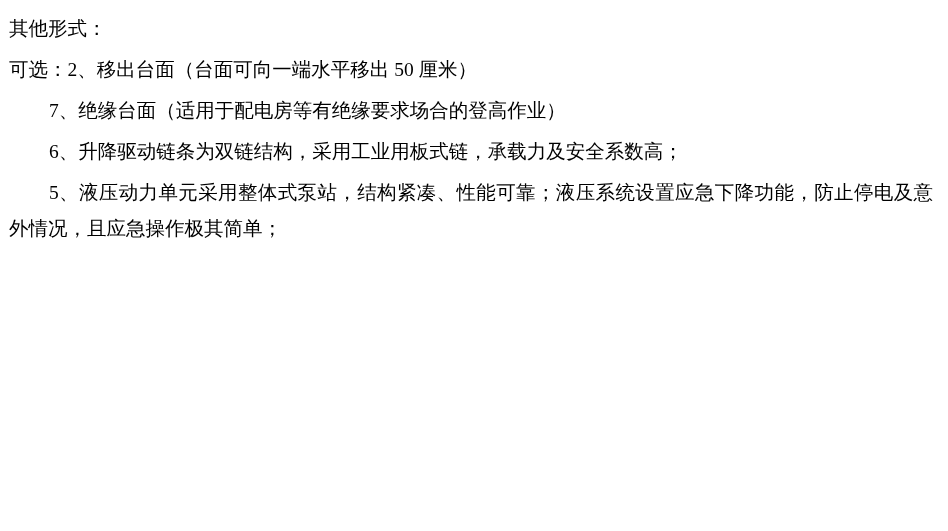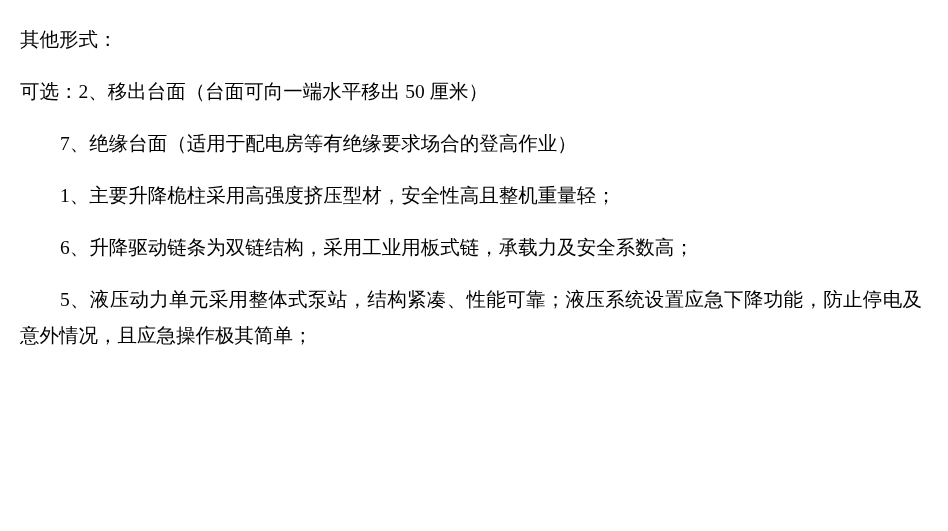--- a/index.html
+++ b/index.html
@@ -18,30 +18,29 @@
     width: 948px;
     height: 531px;
     box-sizing: border-box;
     padding: 6px 10px 0 4px;
   }
   .para {
     font-size: 19.5px;
     line-height: 36px;
     text-align: justify;
     text-justify: inter-ideograph;
-    margin: 16px;
+    margin: 5px;
     white-space: pre-wrap;
   }
   .first-line-indent {
     text-indent: 2.05em;
   }
 </style>
 </head>
 <body>
 
 <div class="page">
   <p class="para">其他形式：</p>
   <p class="para">可选：2、移出台面（台面可向一端水平移出 50 厘米）</p>
   <p class="para first-line-indent">7、绝缘台面（适用于配电房等有绝缘要求场合的登高作业）</p>
-  <p class="para first-line-indent">1、主要升降桅柱采用高强度挤压型材，安全性高且整机重量轻；</p>
   <p class="para first-line-indent">6、升降驱动链条为双链结构，采用工业用板式链，承载力及安全系数高；</p>
   <p class="para first-line-indent">5、液压动力单元采用整体式泵站，结构紧凑、性能可靠；液压系统设置应急下降功能，防止停电及意外情况，且应急操作极其简单；</p>
 </div>
 
 </body></html>

